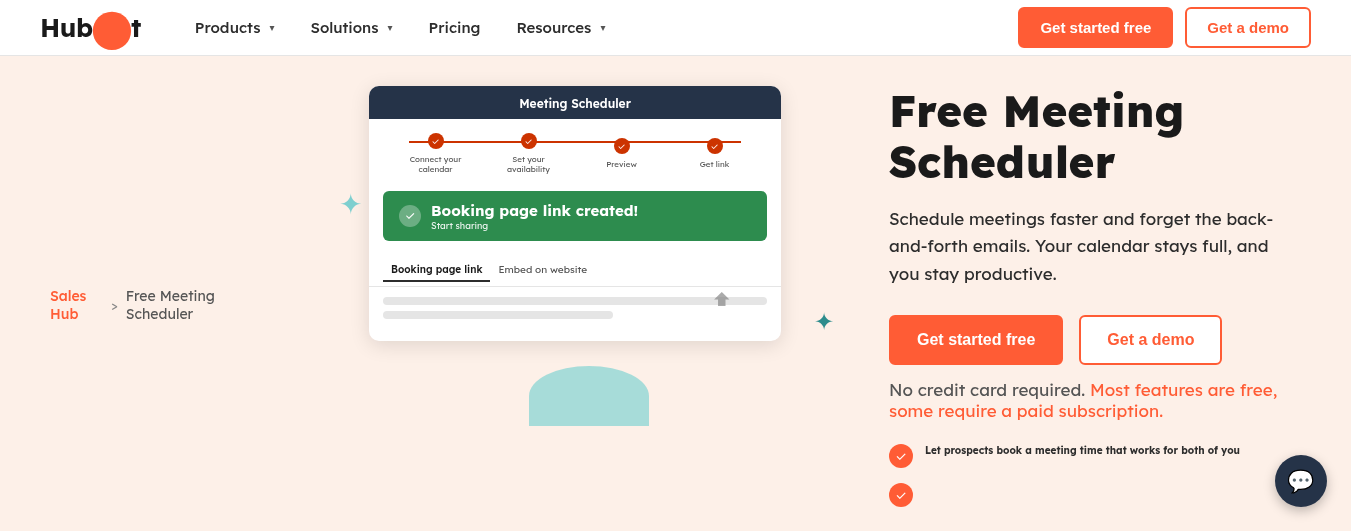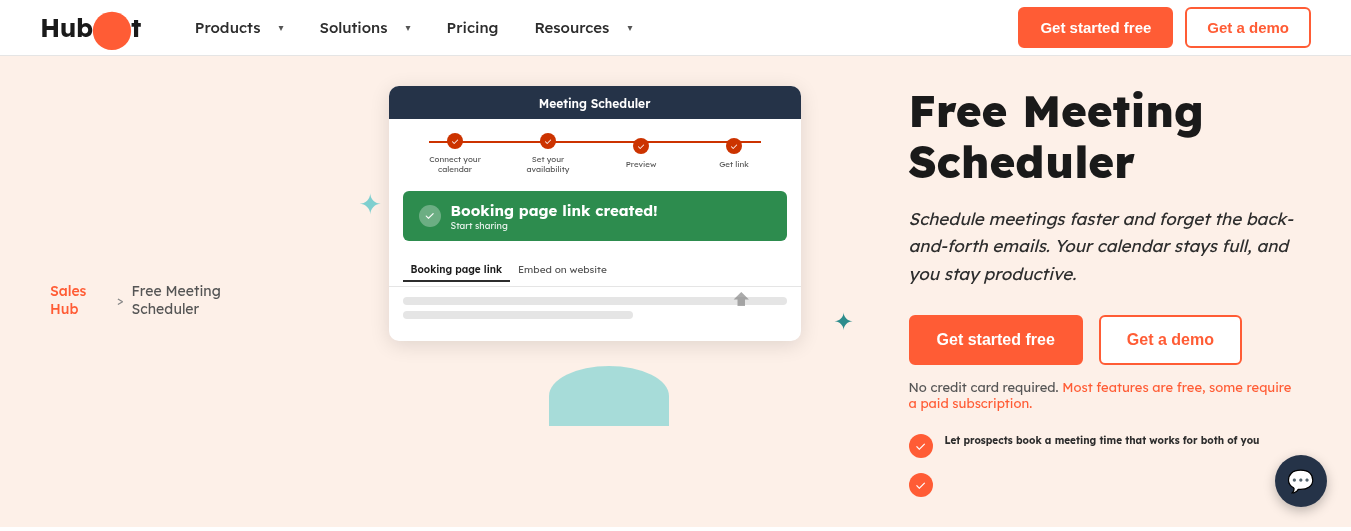--- a/index.html
+++ b/index.html
@@ -29,21 +29,21 @@
     }
     .navbar-nav {
       display: flex;
       align-items: center;
       gap: 0;
       flex: 1;
     }
     .nav-item {
       display: flex;
       align-items: center;
-      gap: 18px;
+      gap: 9px;
       padding: 8px 18px;
       font-size: 15px;
       font-weight: 500;
       color: #2d2d2d;
       cursor: pointer;
       border-radius: 4px;
       transition: background 0.15s;
     }
     .nav-chevron {
       font-size: 10px;
@@ -274,21 +274,20 @@
       color: #1a1a1a;
       line-height: 1.15;
       margin-bottom: 18px;
     }
     .hero-desc {
       font-size: 17px;
       color: #2d2d2d;
       line-height: 1.6;
       margin-bottom: 28px;
       max-width: 480px;
-      font-style: italic;
     }
     .hero-buttons {
       display: flex;
       gap: 16px;
       margin-bottom: 14px;
     }
     .btn-hero-primary {
       background: #ff5c35;
       color: #fff;
       border: 2px solid #ff5c35;
@@ -302,21 +301,21 @@
       background: #fff;
       color: #ff5c35;
       border: 2px solid #ff5c35;
       border-radius: 6px;
       padding: 14px 26px;
       font-size: 16px;
       font-weight: 700;
       cursor: pointer;
     }
     .credit-note {
-      font-size: 13px;
+      font-size: 17px;
       color: #555;
       margin-bottom: 22px;
     }
     .credit-note-link {
       color: #ff5c35;
     }
     .features-list {
       display: flex;
       flex-direction: column;
       gap: 14px;

